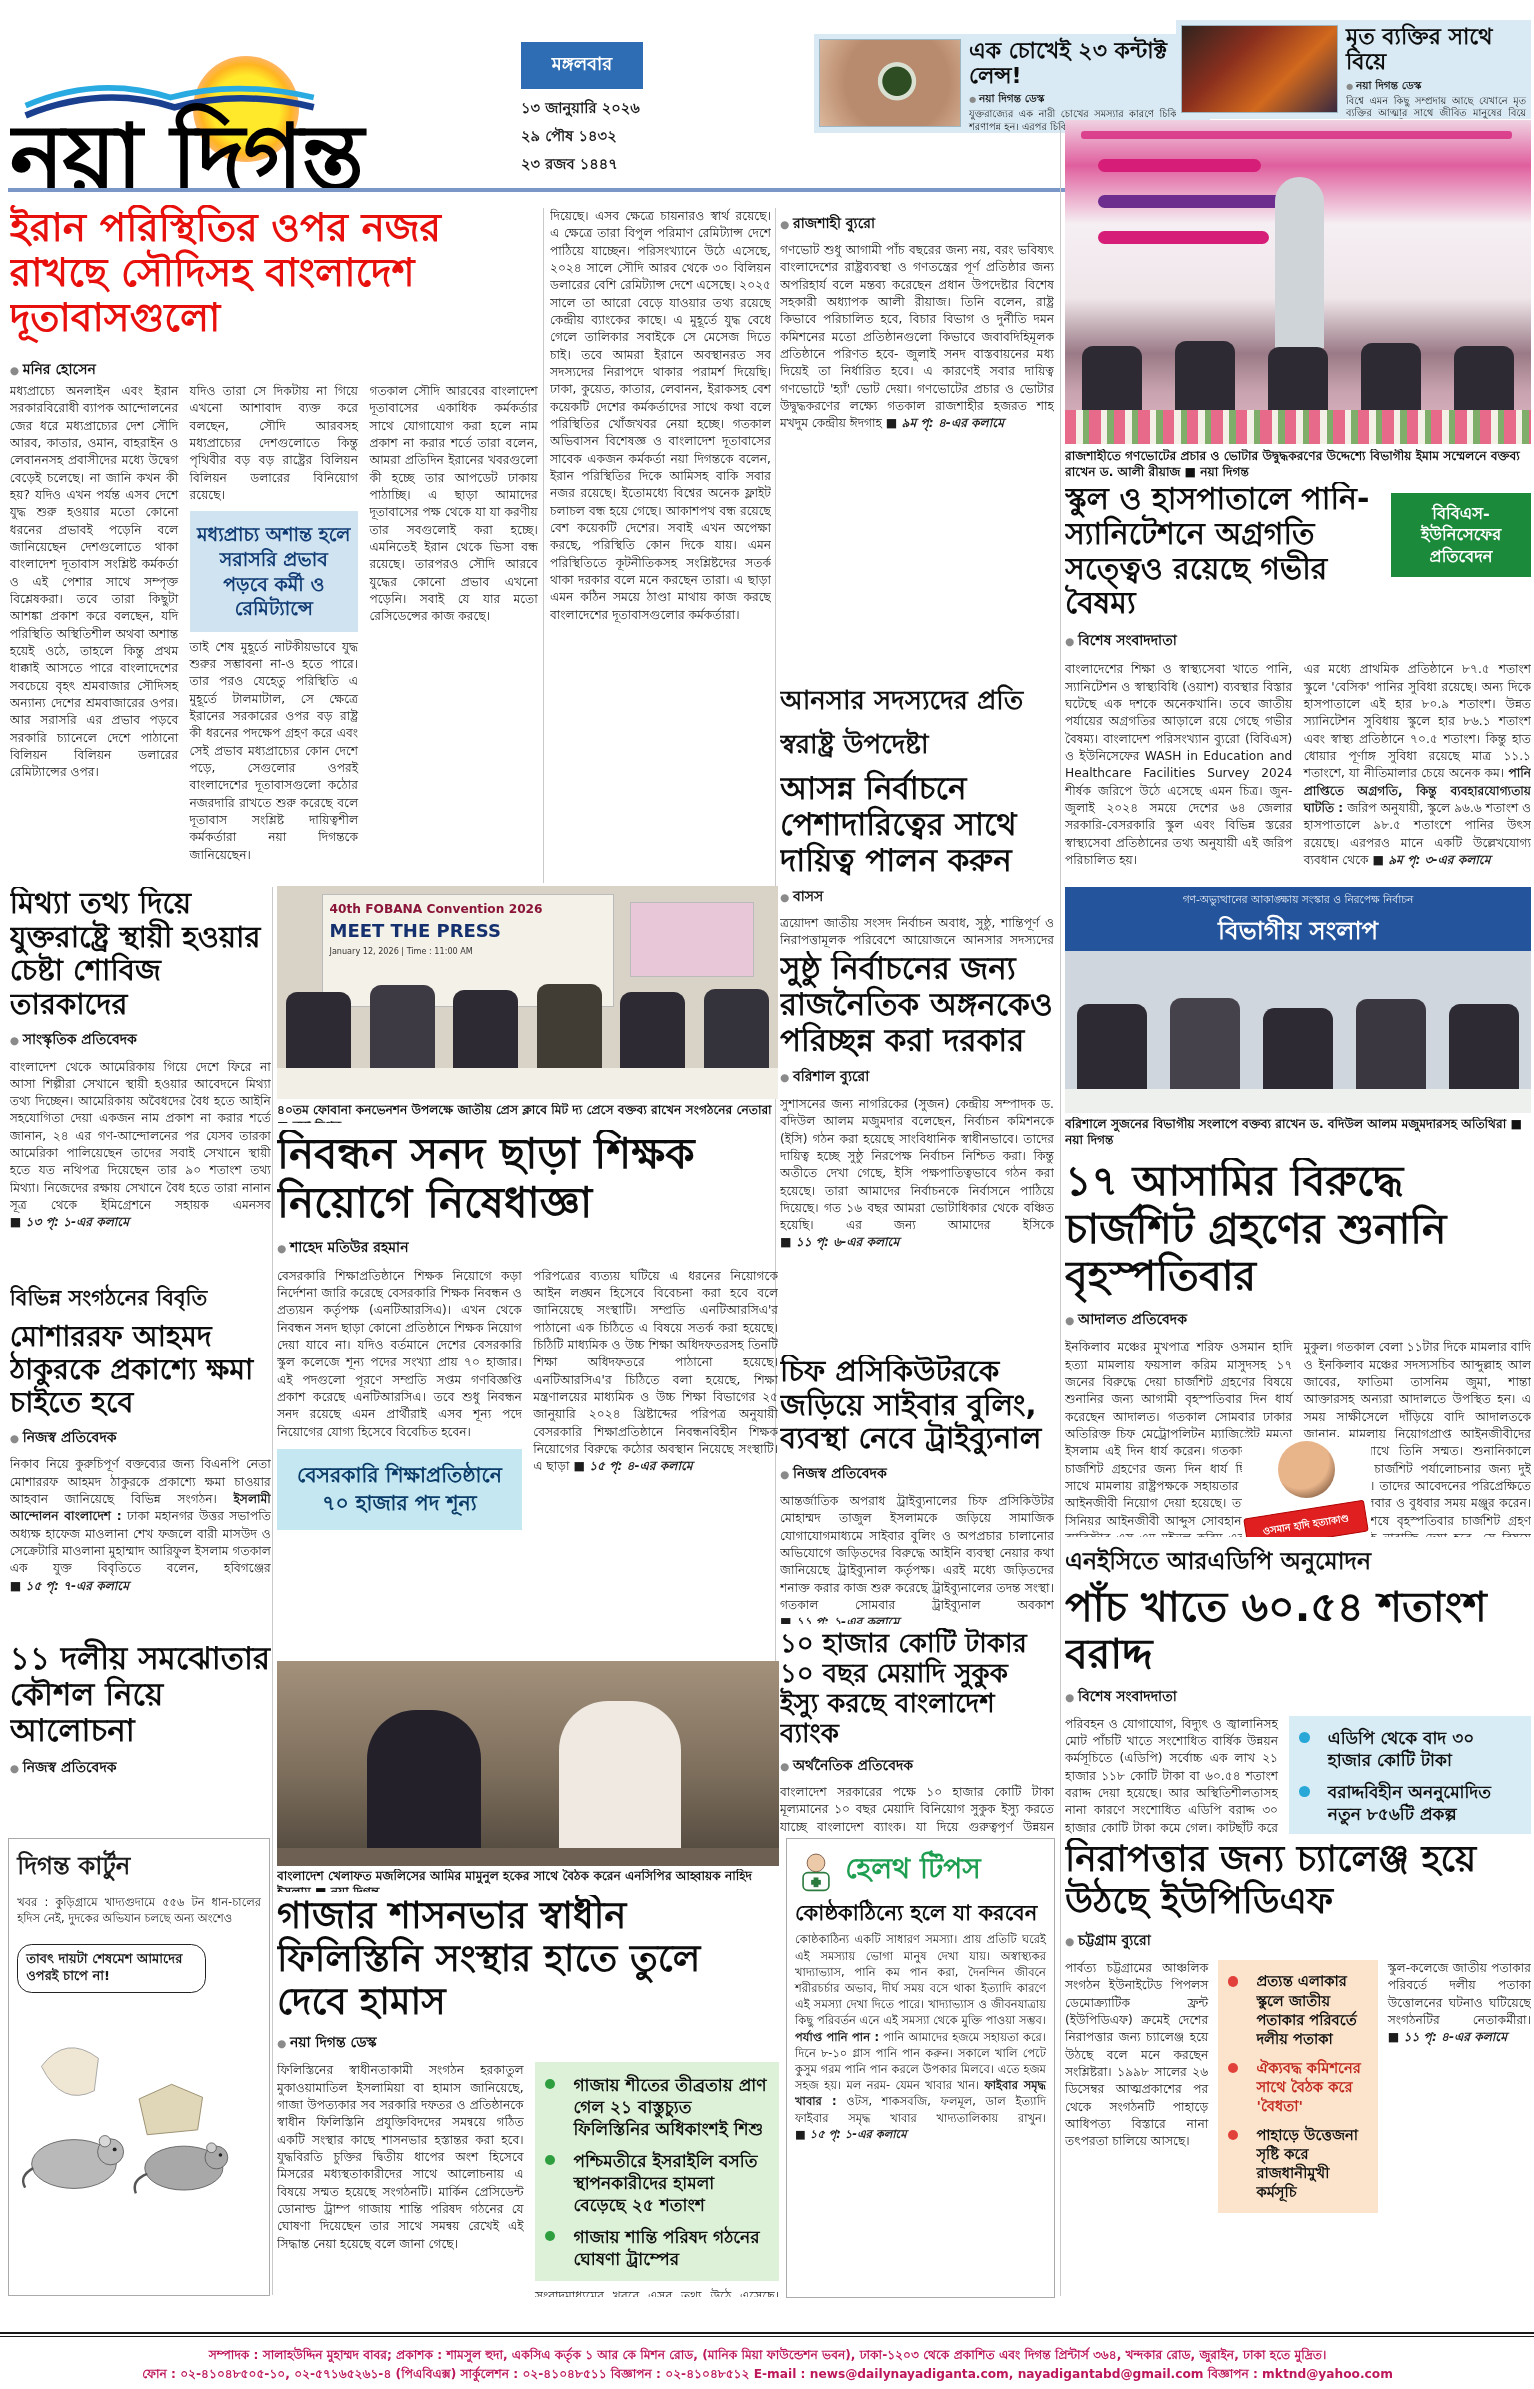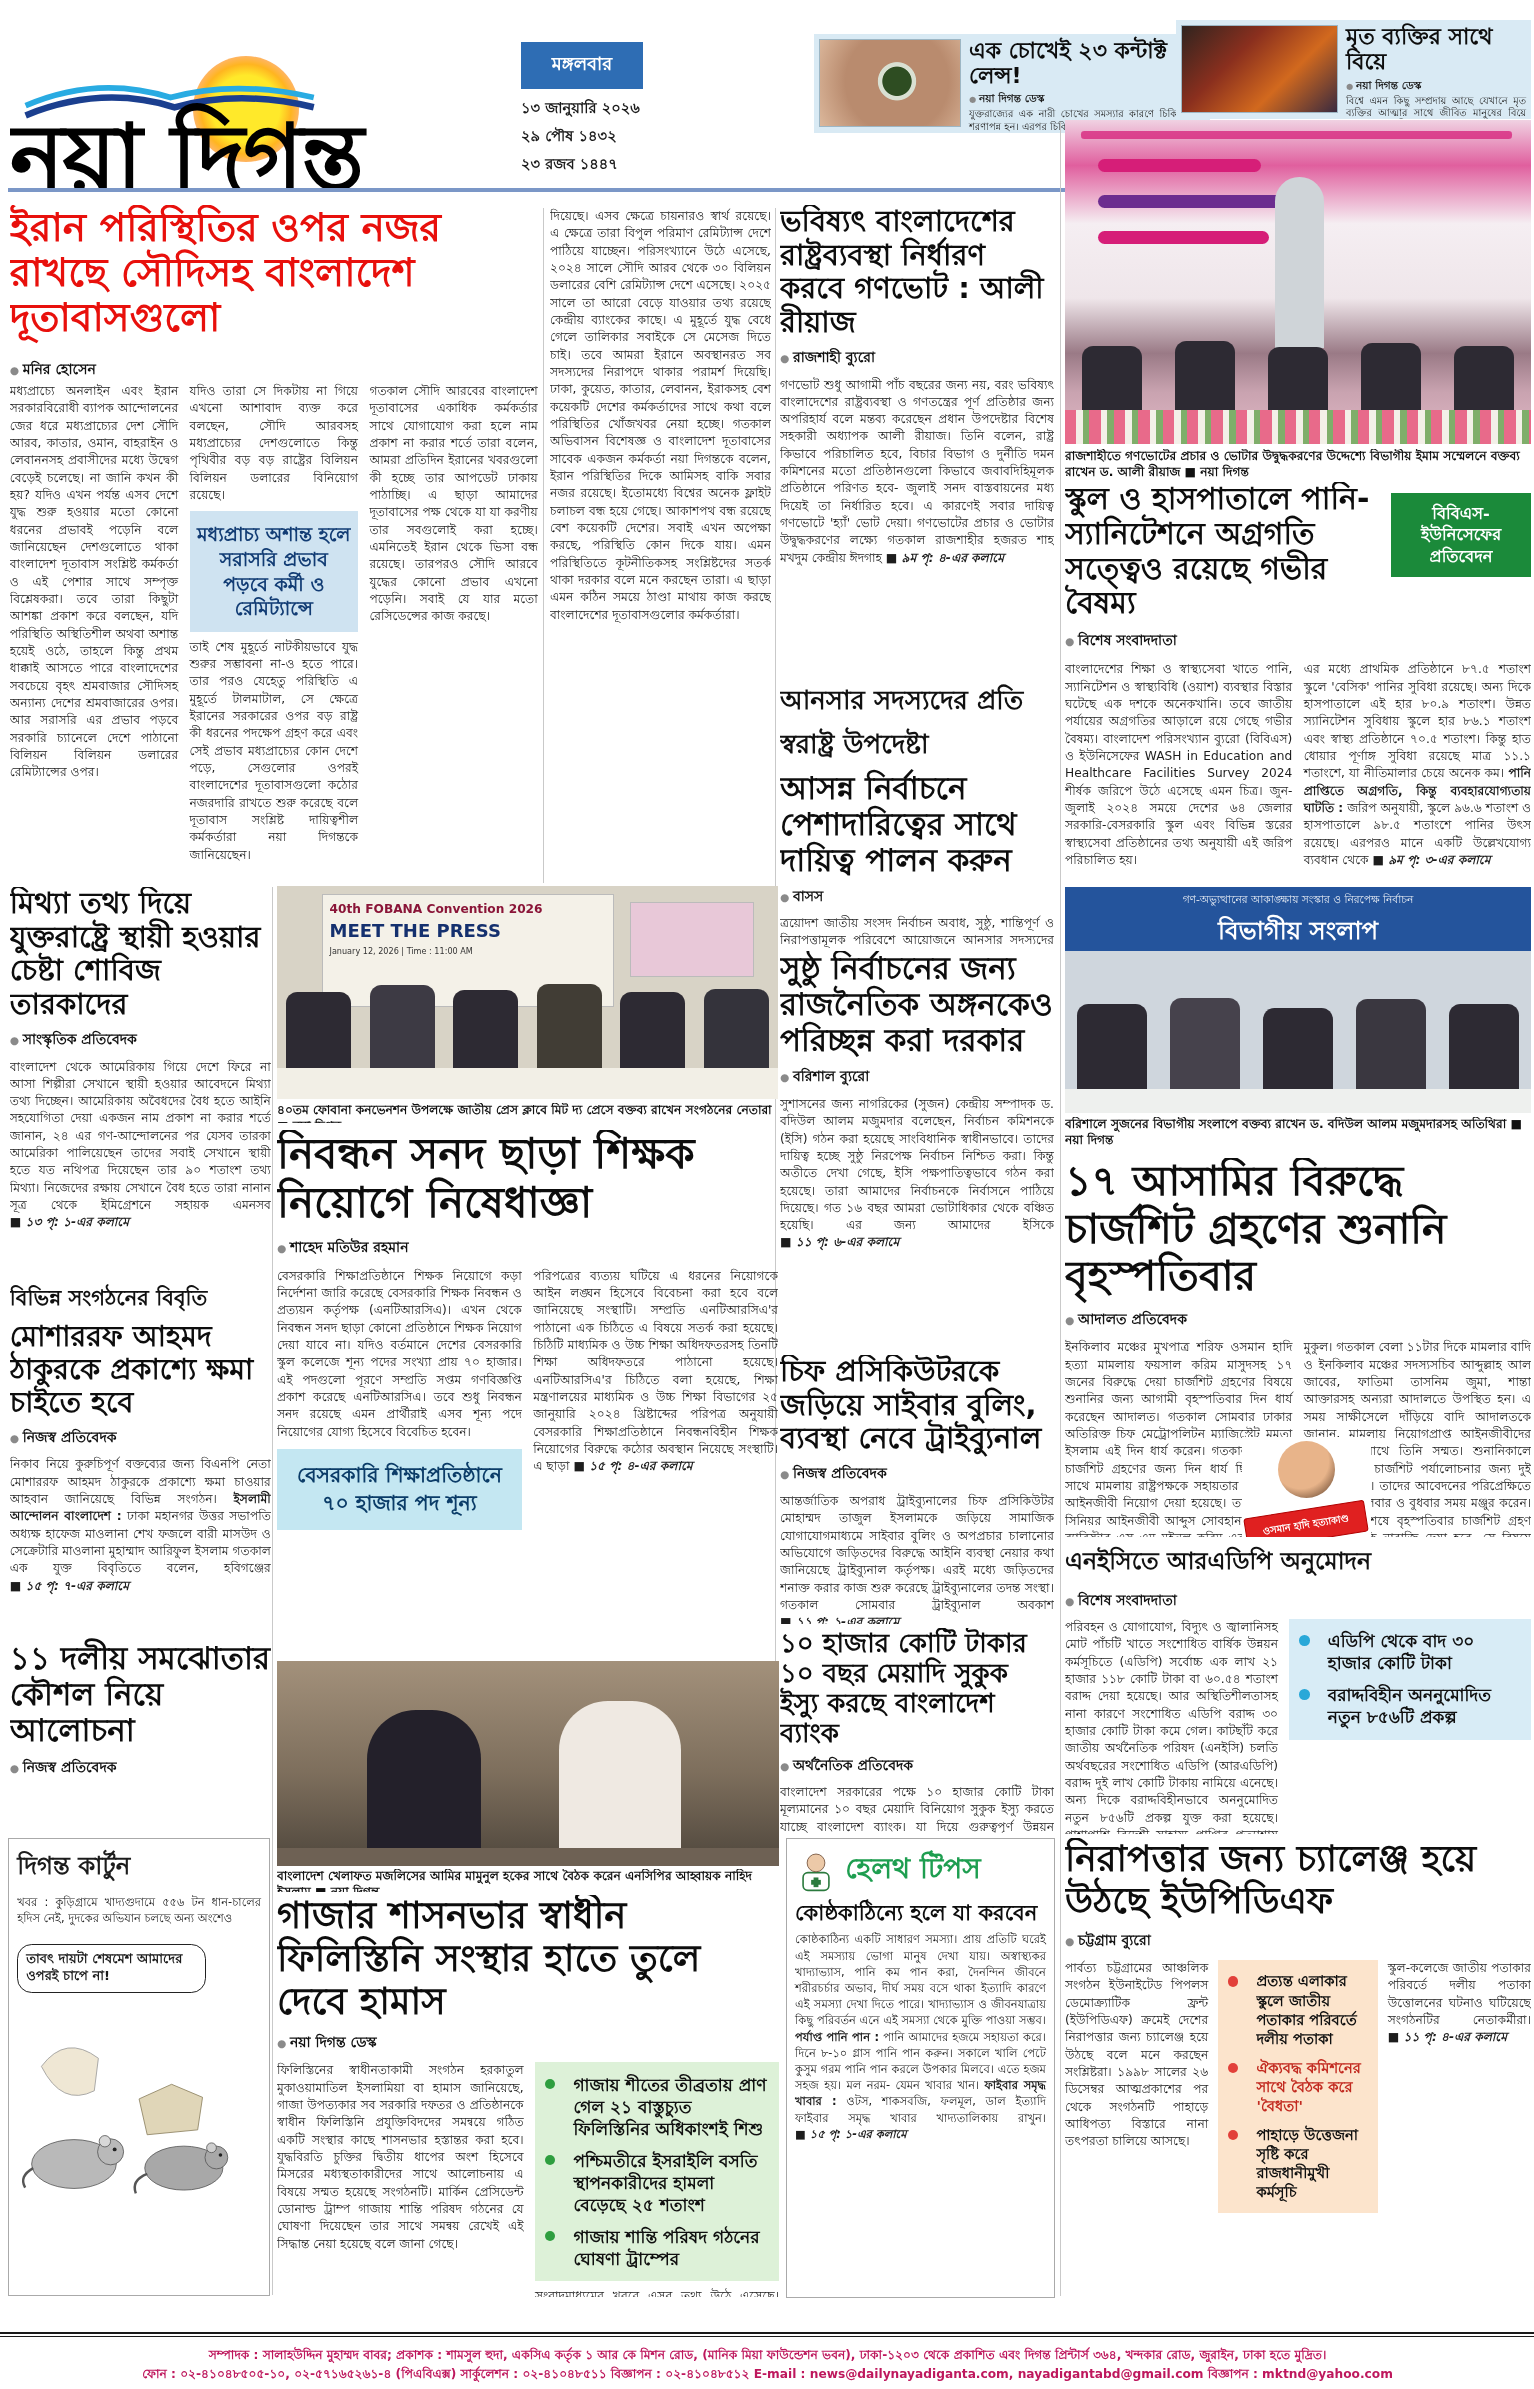--- a/index.html
+++ b/index.html
@@ -94,21 +94,20 @@
     <div>
       <p class="body-txt" style="margin:0;">যদিও তারা সে দিকটায় না গিয়ে এখনো আশাবাদ ব্যক্ত করে বলছেন, সৌদি আরবসহ মধ্যপ্রাচ্যের দেশগুলোতে কিন্তু পৃথিবীর বড় বড় রাষ্ট্রের বিলিয়ন বিলিয়ন ডলারের বিনিয়োগ রয়েছে।</p>
       <div class="bluebox">মধ্যপ্রাচ্য অশান্ত হলে সরাসরি প্রভাব পড়বে কর্মী ও রেমিট্যান্সে</div>
       <p class="body-txt" style="margin:0;">তাই শেষ মুহূর্তে নাটকীয়ভাবে যুদ্ধ শুরুর সম্ভাবনা না-ও হতে পারে। তার পরও যেহেতু পরিস্থিতি এ মুহূর্তে টালমাটাল, সে ক্ষেত্রে ইরানের সরকারের ওপর বড় রাষ্ট্র কী ধরনের পদক্ষেপ গ্রহণ করে এবং সেই প্রভাব মধ্যপ্রাচ্যের কোন দেশে পড়ে, সেগুলোর ওপরই বাংলাদেশের দূতাবাসগুলো কঠোর নজরদারি রাখতে শুরু করেছে বলে দূতাবাস সংশ্লিষ্ট দায়িত্বশীল কর্মকর্তারা নয়া দিগন্তকে জানিয়েছেন।</p>
     </div>
     <div class="body-txt">গতকাল সৌদি আরবের বাংলাদেশ দূতাবাসের একাধিক কর্মকর্তার সাথে যোগাযোগ করা হলে নাম প্রকাশ না করার শর্তে তারা বলেন, আমরা প্রতিদিন ইরানের খবরগুলো কী হচ্ছে তার আপডেট ঢাকায় পাঠাচ্ছি। এ ছাড়া আমাদের দূতাবাসের পক্ষ থেকে যা যা করণীয় তার সবগুলোই করা হচ্ছে। এমনিতেই ইরান থেকে ভিসা বন্ধ রয়েছে। তারপরও সৌদি আরবে যুদ্ধের কোনো প্রভাব এখনো পড়েনি। সবাই যে যার মতো রেসিডেন্সের কাজ করছে।</div>
   </div>
   <div class="abs body-txt" style="left:550px;top:208px;width:221px;height:675px;">দিয়েছে। এসব ক্ষেত্রে চায়নারও স্বার্থ রয়েছে। এ ক্ষেত্রে তারা বিপুল পরিমাণ রেমিট্যান্স দেশে পাঠিয়ে যাচ্ছেন। পরিসংখ্যানে উঠে এসেছে, ২০২৪ সালে সৌদি আরব থেকে ৩০ বিলিয়ন ডলারের বেশি রেমিট্যান্স দেশে এসেছে। ২০২৫ সালে তা আরো বেড়ে যাওয়ার তথ্য রয়েছে কেন্দ্রীয় ব্যাংকের কাছে। এ মুহূর্তে যুদ্ধ বেধে গেলে তালিকার সবাইকে সে মেসেজ দিতে চাই। তবে আমরা ইরানে অবস্থানরত সব সদস্যদের নিরাপদে থাকার পরামর্শ দিয়েছি। ঢাকা, কুয়েত, কাতার, লেবানন, ইরাকসহ বেশ কয়েকটি দেশের কর্মকর্তাদের সাথে কথা বলে পরিস্থিতির খোঁজখবর নেয়া হচ্ছে। গতকাল অভিবাসন বিশেষজ্ঞ ও বাংলাদেশ দূতাবাসের সাবেক একজন কর্মকর্তা নয়া দিগন্তকে বলেন, ইরান পরিস্থিতির দিকে আমিসহ বাকি সবার নজর রয়েছে। ইতোমধ্যে বিশ্বের অনেক ফ্লাইট চলাচল বন্ধ হয়ে গেছে। আকাশপথ বন্ধ রয়েছে বেশ কয়েকটি দেশের। সবাই এখন অপেক্ষা করছে, পরিস্থিতি কোন দিকে যায়। এমন পরিস্থিতিতে কূটনীতিকসহ সংশ্লিষ্টদের সতর্ক থাকা দরকার বলে মনে করছেন তারা। এ ছাড়া এমন কঠিন সময়ে ঠাণ্ডা মাথায় কাজ করছে বাংলাদেশের দূতাবাসগুলোর কর্মকর্তারা।</div>
 
   <div class="abs" style="left:780px;top:205px;width:274px;height:471px;">
-    <div class="hl" style="font-size:29px;">ভবিষ্যৎ বাংলাদেশের রাষ্ট্রব্যবস্থা নির্ধারণ করবে গণভোট : আলী রীয়াজ</div>
     <div class="byline" style="margin:6.5px 0;">রাজশাহী ব্যুরো</div>
     <div class="body-txt"><span>গণভোট শুধু আগামী পাঁচ বছরের জন্য নয়, বরং ভবিষ্যৎ বাংলাদেশের রাষ্ট্রব্যবস্থা ও গণতন্ত্রের পূর্ণ প্রতিষ্ঠার জন্য অপরিহার্য বলে মন্তব্য করেছেন প্রধান উপদেষ্টার বিশেষ সহকারী অধ্যাপক আলী রীয়াজ। তিনি বলেন, রাষ্ট্র কিভাবে পরিচালিত হবে, বিচার বিভাগ ও দুর্নীতি দমন কমিশনের মতো প্রতিষ্ঠানগুলো কিভাবে জবাবদিহিমূলক প্রতিষ্ঠানে পরিণত হবে- জুলাই সনদ বাস্তবায়নের মধ্য দিয়েই তা নির্ধারিত হবে। এ কারণেই সবার দায়িত্ব গণভোটে 'হ্যাঁ' ভোট দেয়া। গণভোটের প্রচার ও ভোটার উদ্বুদ্ধকরণের লক্ষ্যে গতকাল রাজশাহীর হজরত শাহ মখদুম কেন্দ্রীয় ঈদগাহ</span> <span class="jump">■ ৯ম পৃ: ৪-এর কলামে</span></div>
   </div>
 
   <div class="abs photo" style="left:1065px;top:120px;width:466px;height:324px;background:linear-gradient(180deg,#f0d2e2 0%,#e05f9e 14%,#f5eef2 32%,#efe6ea 55%,#9a7a86 72%,#c9a3b0 84%,#e2b9c6 100%);">
     <div style="position:absolute;left:16.3px;top:11.4px;width:431px;height:8.1px;background:rgba(214,30,120,.75);border-radius:3.3px;"></div>
     <div style="position:absolute;left:33px;top:39px;width:163px;height:13px;background:#d61e78;border-radius:6.5px;"></div>
     <div style="position:absolute;left:33px;top:75px;width:187px;height:13px;background:#6c2d8f;border-radius:6.5px;"></div>
     <div style="position:absolute;left:33px;top:111px;width:171px;height:13px;background:#d61e78;border-radius:6.5px;"></div>
     <div class="sil" style="position:absolute;left:210px;top:57px;width:49px;height:171px;background:#cfd4d8;border-radius:24.4px 24.4px 0 0;"></div>
@@ -226,20 +225,21 @@
   </div>
 
   <div class="abs" style="left:780px;top:1628px;width:274px;height:205px;">
     <div class="hl" style="font-size:26px;">১০ হাজার কোটি টাকার ১০ বছর মেয়াদি সুকুক ইস্যু করছে বাংলাদেশ ব্যাংক</div>
     <div class="byline" style="margin:5.7px 0;">অর্থনৈতিক প্রতিবেদক</div>
     <div class="body-txt"><span>বাংলাদেশ সরকারের পক্ষে ১০ হাজার কোটি টাকা মূল্যমানের ১০ বছর মেয়াদি বিনিয়োগ সুকুক ইস্যু করতে যাচ্ছে বাংলাদেশ ব্যাংক। যা দিয়ে গুরুত্বপূর্ণ উন্নয়ন প্রকল্পের ব্যয় মেটানো হবে। কেন্দ্রীয় ব্যাংকের সংশ্লিষ্ট সূত্রে এ তথ্য জানা গেছে।</span> </div>
   </div>
 
   <div class="abs" style="left:1065px;top:1543px;width:466px;height:291px;">
     <div class="kicker" style="font-size:23.6px;">এনইসিতে আরএডিপি অনুমোদন</div>
+    <div class="hl" style="font-size:41px;margin-top:1.6px;">পাঁচ খাতে ৬০.৫৪ শতাংশ বরাদ্দ</div>
     <div class="byline" style="margin:6.5px 0;">বিশেষ সংবাদদাতা</div>
     <div style="display:flex;gap:11.4px;">
       <div class="body-txt" style="flex:0 0 213px;">পরিবহন ও যোগাযোগ, বিদ্যুৎ ও জ্বালানিসহ মোট পাঁচটি খাতে সংশোধিত বার্ষিক উন্নয়ন কর্মসূচিতে (এডিপি) সর্বোচ্চ এক লাখ ২১ হাজার ১১৮ কোটি টাকা বা ৬০.৫৪ শতাংশ বরাদ্দ দেয়া হয়েছে। আর অস্থিতিশীলতাসহ নানা কারণে সংশোধিত এডিপি বরাদ্দ ৩০ হাজার কোটি টাকা কমে গেল। কাটছাঁট করে জাতীয় অর্থনৈতিক পরিষদ (এনইসি) চলতি অর্থবছরের সংশোধিত এডিপি (আরএডিপি) বরাদ্দ দুই লাখ কোটি টাকায় নামিয়ে এনেছে। অন্য দিকে বরাদ্দবিহীনভাবে অননুমোদিত নতুন ৮৫৬টি প্রকল্প যুক্ত করা হয়েছে। পাশাপাশি বিদেশী সাহায্য প্রাপ্তির প্রত্যাশায় অননুমোদিত নতুন ১৫৭টি প্রকল্প অন্তর্ভুক্ত করা হয়েছে।</div>
       <div style="flex:1;min-width:0;">
         <div class="bullet-box" style="background:#d8ecf6;">
           <div class="bi" style="font-size:17px;">
               <span class="dot" style="background:#29a8d8;"></span>
               <span>এডিপি থেকে বাদ ৩০ হাজার কোটি টাকা</span>
             </div>
           <div class="bi" style="font-size:17px;margin-bottom:0;">

